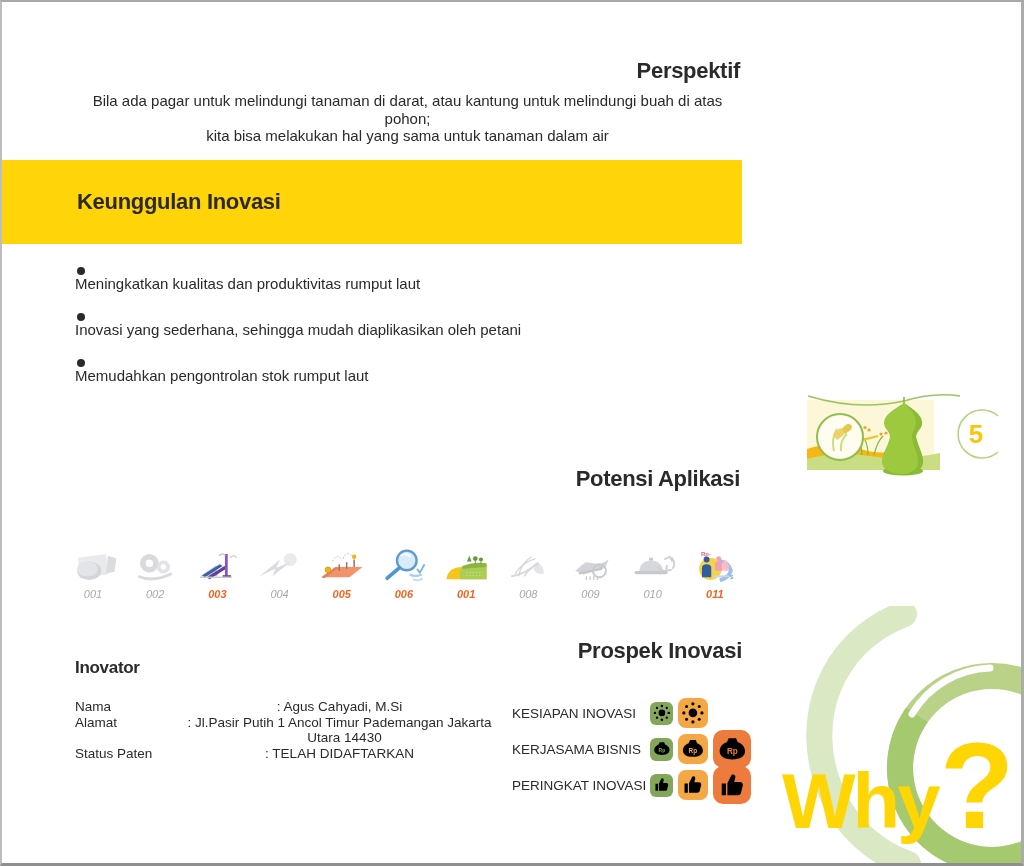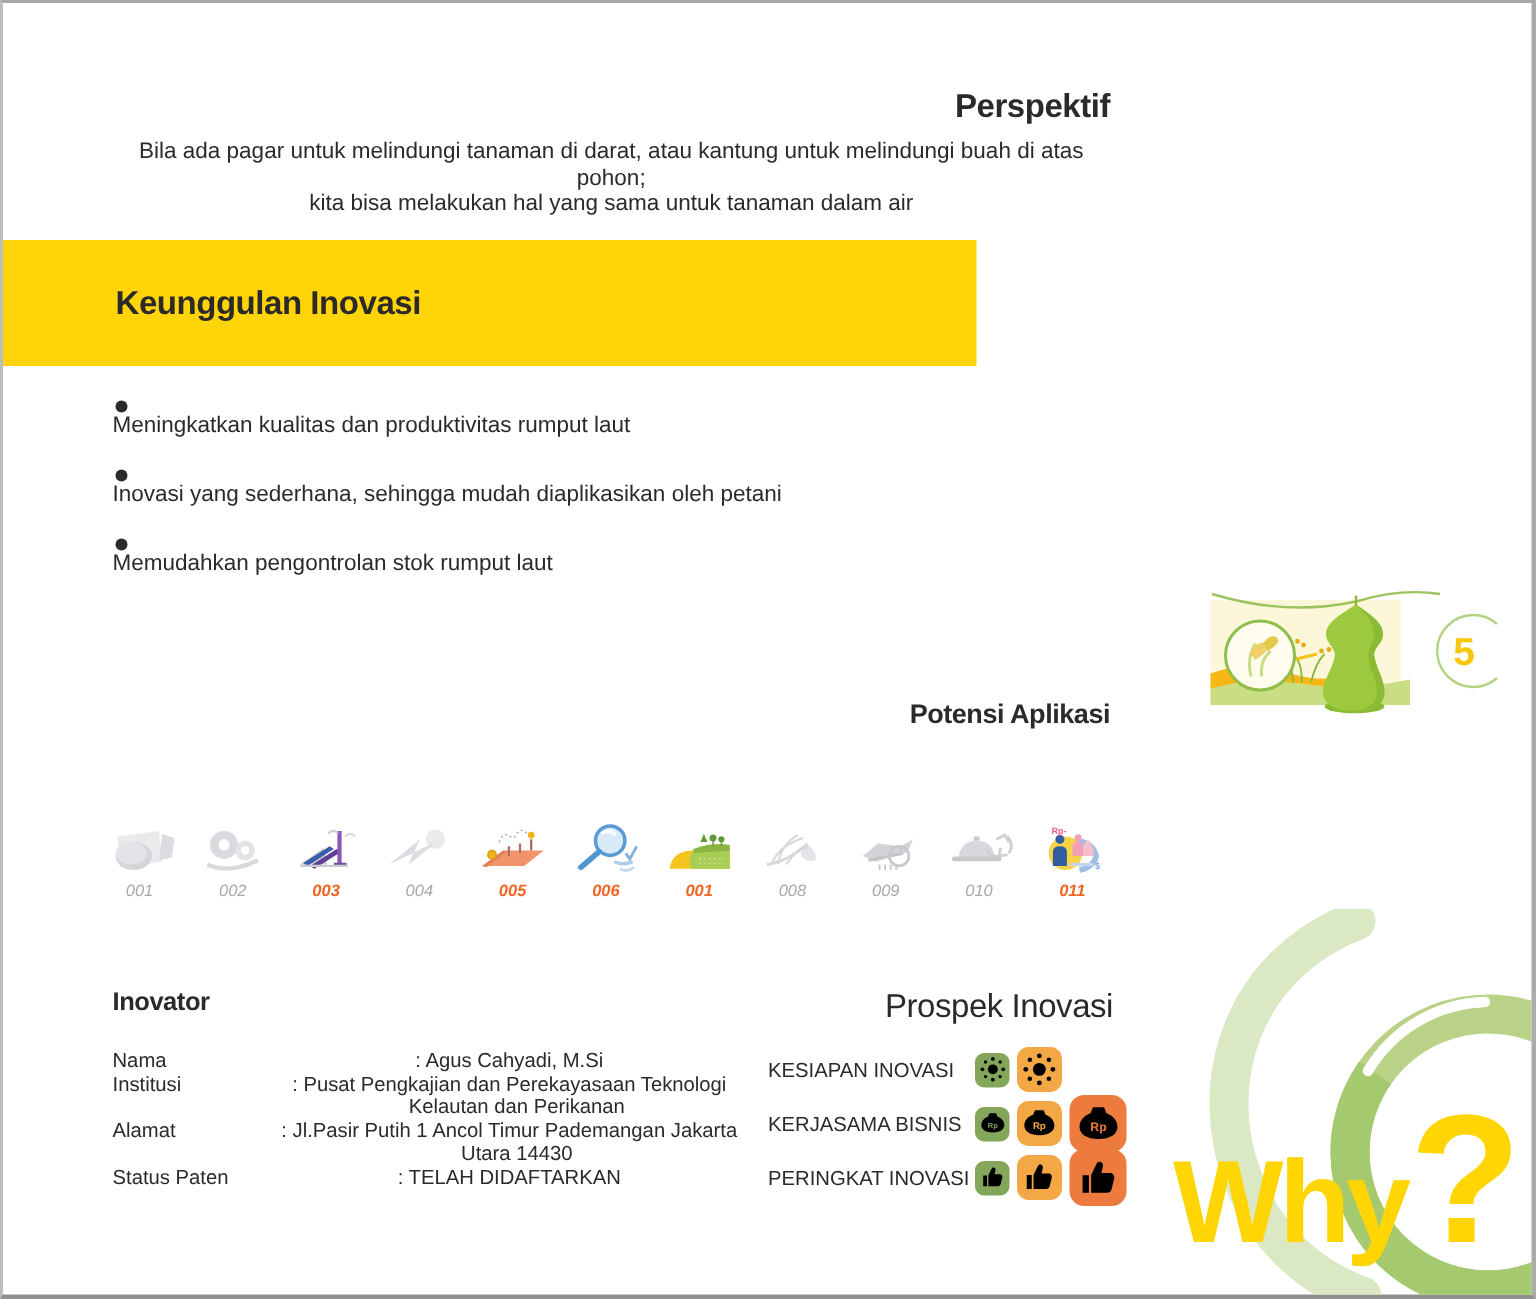--- a/index.html
+++ b/index.html
@@ -10,53 +10,53 @@
     border-right:3px solid #ababab;border-bottom:3px solid #8f8f8f;
     font-family:"Liberation Sans",sans-serif;color:#2b2a29;
   }
   .abs{position:absolute;}
   
   .persp-title{left:73px;top:56px;width:665px;text-align:right;
     font-size:22px;font-weight:bold;letter-spacing:-.3px;}
   .persp-text{left:73px;top:90px;width:665px;text-align:center;
     font-size:15px;line-height:17.5px;}
   
-  .banner{left:-2px;top:158px;width:651px;height:84px;background:#ffd50a;
+  .banner{left:-2px;top:158px;width:742px;height:84px;background:#ffd50a;
     display:flex;align-items:center;}
   .banner h2{margin:0 0 0 77px;font-size:22px;font-weight:bold;letter-spacing:-.3px;}
   
   .bullets{left:73px;top:261px;width:640px;}
   .bullets .li{display:flex;align-items:flex-start;margin-bottom:17px;font-size:15px;flex-direction:column;}
   .bullets .dot{width:8px;height:8px;border-radius:50%;background:#2b2a29;
     margin:4px 14px 0 2px;flex:none;}
   
   .illu{left:798px;top:381px;}
   .pnum{left:944px;top:402px;}
   .pnum text{font-weight:bold;}
   
   .pot-title{left:73px;top:464px;width:665px;text-align:right;
-    font-size:18px;font-weight:bold;letter-spacing:-.3px;}
+    font-size:22px;font-weight:bold;letter-spacing:-.3px;}
   .pot-text{left:73px;top:498px;width:665px;text-align:center;
     font-size:15px;line-height:17.5px;}
   .pot-text em{font-style:italic;}
   
   .iconrow{left:62px;top:546px;width:680px;display:flex;justify-content:space-between;}
   .appicon{width:58px;text-align:center;}
   .appicon svg{width:56px;height:38px;display:block;margin:0 auto;}
   .appicon .num{font-size:11px;font-style:italic;margin-top:2px;color:#a6a8ab;}
   .appicon .num.active{color:#f16522;font-weight:bold;}
   
   .inv-title{left:73px;top:656px;font-size:17px;font-weight:bold;letter-spacing:-.3px;}
   .inv-rows{left:73px;top:697px;width:430px;font-size:13.5px;line-height:15.5px;}
   .inv-rows .row{display:flex;}
   .inv-rows .lbl{width:107px;flex:none;}
   .inv-rows .val{width:305px;padding-left:10px;text-indent:-10px;text-align:center;}
   
-  .pro-title{left:420px;top:656px;width:320px;text-align:right;
-    font-size:22px;font-weight:normal;letter-spacing:-.3px;}
+  .pro-title{left:420px;top:636px;width:320px;text-align:right;
+    font-size:22px;font-weight:bold;letter-spacing:-.3px;}
   .pro-rows{left:510px;top:693px;width:260px;}
   .pro-rows .prow{display:flex;align-items:center;height:36px;}
   .pro-rows .plbl{width:138px;flex:none;font-size:13.5px;}
   .pro-rows .picons{display:flex;align-items:center;gap:5px;}
   .badge{display:inline-flex;align-items:center;justify-content:center;border-radius:26%;}
   .badge svg{width:86%;height:86%;}
   .badge.s{width:23px;height:23px;}
   .badge.m{width:30px;height:30px;}
   .badge.l{width:38px;height:38px;}
   .badge.green{background:#84a65b;}
@@ -296,24 +296,20 @@
     </div>
   </div>
 
   <div class="abs inv-title">Inovator</div>
   <div class="abs inv-rows">
     <div class="row">
       <span class="lbl">Nama</span>
       <span class="val">: Agus Cahyadi, M.Si</span>
     </div>
     <div class="row">
-      <span class="lbl">Institusi</span>
-      <span class="val">: Pusat Pengkajian dan Perekayasaan Teknologi Kelautan dan Perikanan</span>
-    </div>
-    <div class="row">
       <span class="lbl">Alamat</span>
       <span class="val">: Jl.Pasir Putih 1 Ancol Timur Pademangan Jakarta Utara 14430</span>
     </div>
     <div class="row">
       <span class="lbl">Status Paten</span>
       <span class="val">: TELAH DIDAFTARKAN</span>
     </div>
   </div>
 
   <div class="abs pro-title">Prospek Inovasi</div>

